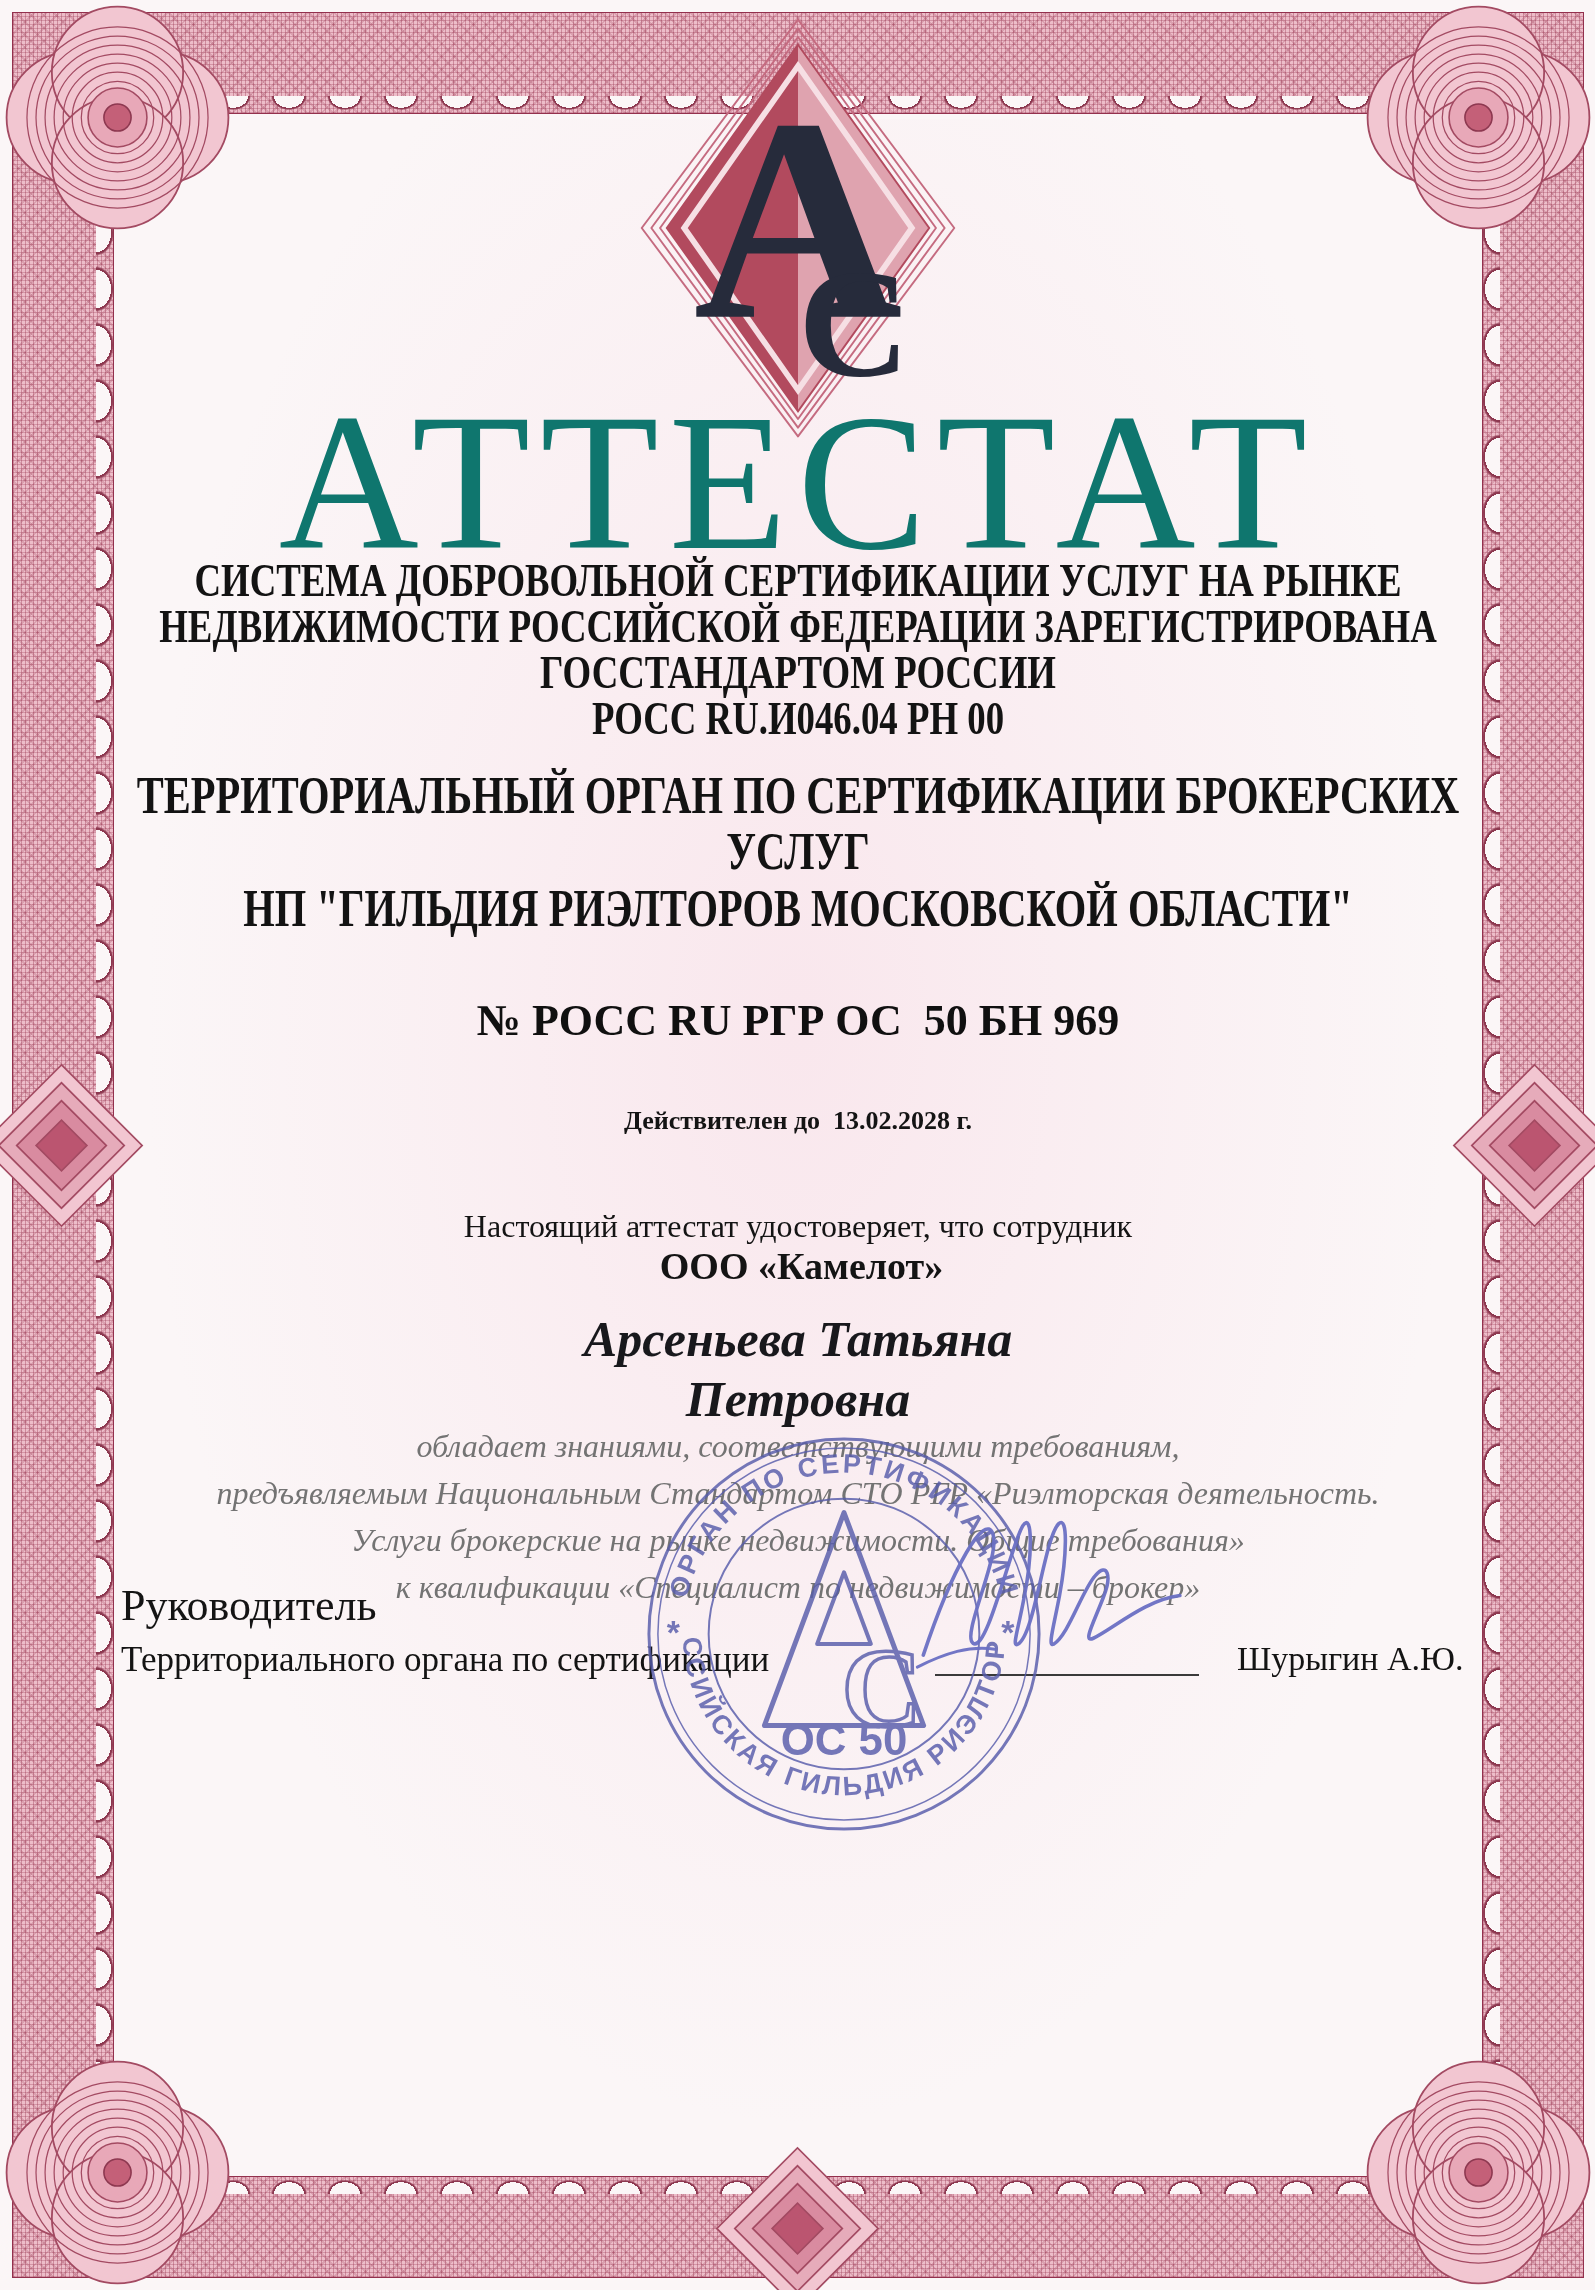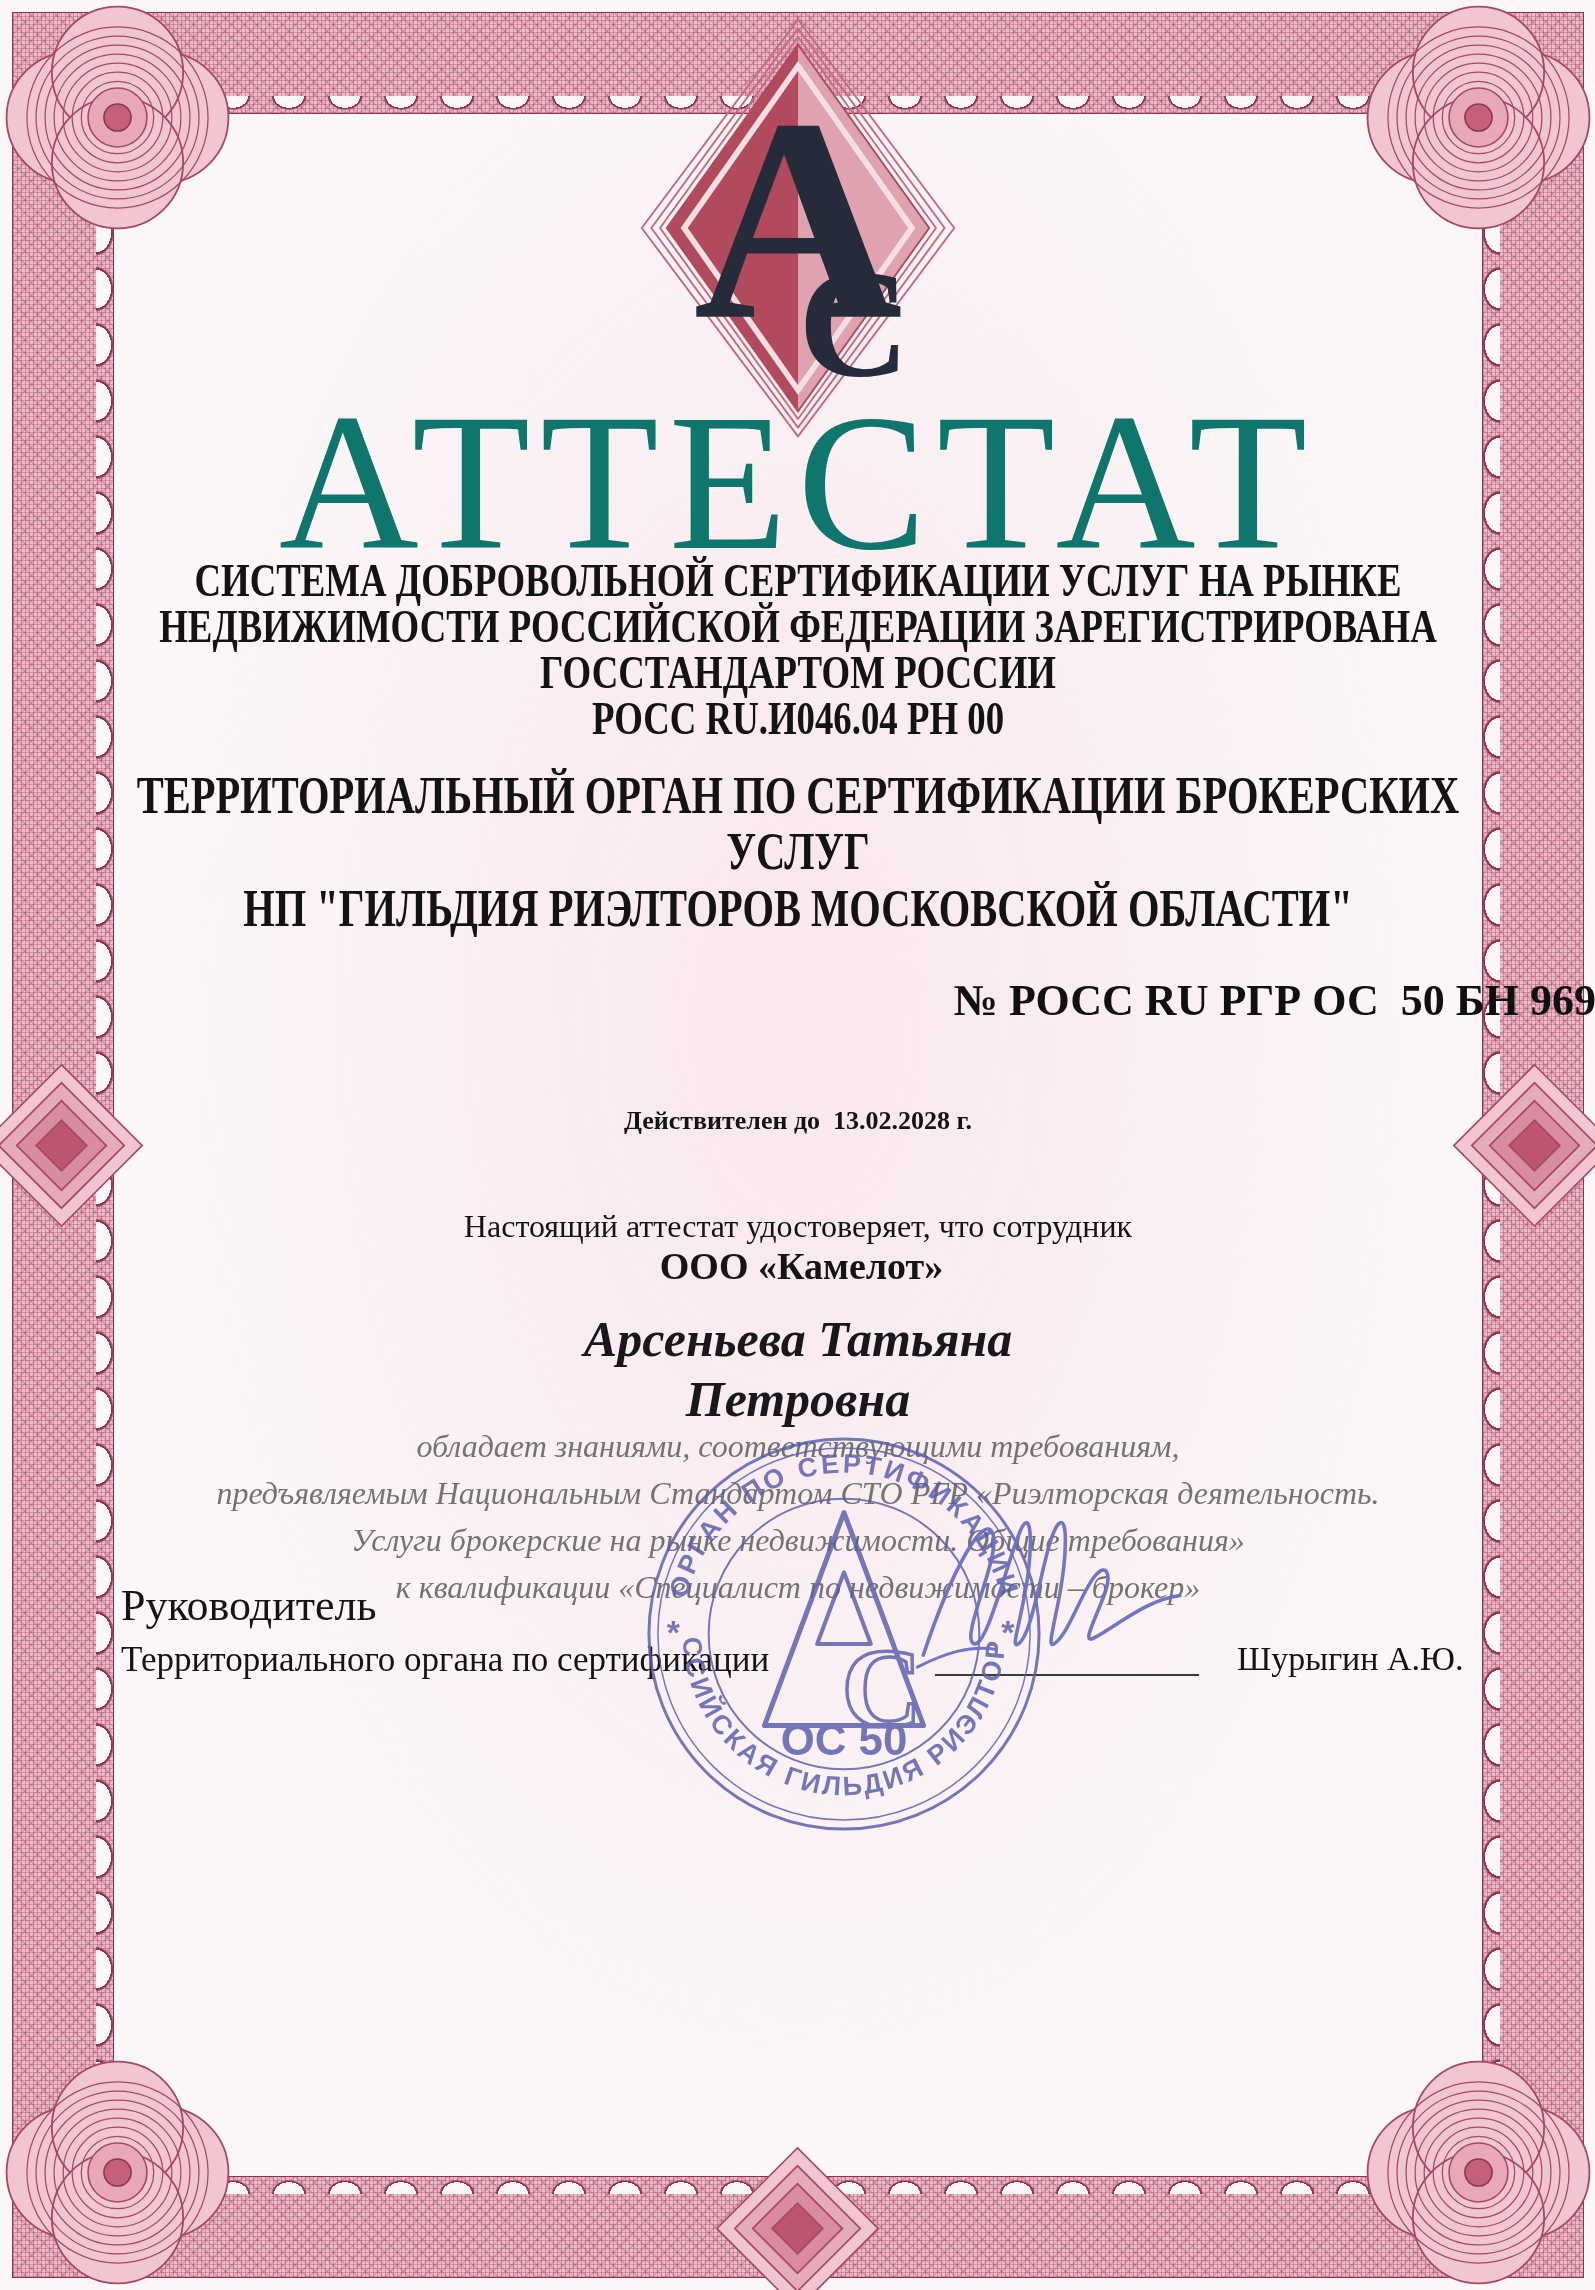--- a/index.html
+++ b/index.html
@@ -57,21 +57,21 @@
   
   .abs{position:absolute;}
   .ctr{left:0;right:0;text-align:center;}
   .condensed{transform:scale(0.92,1.18);transform-origin:50% 0;}
   .title{
     top:386px;font-size:194px;line-height:1;letter-spacing:10px;
     color:#0f766e;font-weight:normal;
   }
   .sys{top:557px;font-size:40px;line-height:39px;font-weight:bold;color:#131313;}
   .terr{top:768px;font-size:44px;line-height:48px;font-weight:bold;color:#131313;}
-  .certnum{top:975px;font-size:44px;font-weight:bold;color:#101010;text-align:right;}
+  .certnum{top:995px;font-size:44px;font-weight:bold;color:#101010;}
   .valid{top:1106px;font-size:26px;font-weight:bold;}
   .statement{top:1208px;font-size:32px;}
   .company{top:1244px;font-size:38px;font-weight:bold;padding-left:7px;}
   .holder{top:1309px;font-size:50px;line-height:60px;font-weight:bold;font-style:italic;color:#18181c;}
   .qual{top:1423px;font-size:32px;line-height:47px;font-style:italic;color:#737373;}
   .role1{left:121px;top:1580px;font-size:44px;}
   .role2{left:121px;top:1640px;font-size:35px;}
   .signer-name{left:1237px;top:1640px;font-size:34px;}
   .sig-rule{left:935px;top:1674px;width:264px;height:2px;background:#3a3a3a;}
   .stamp-wrap{left:635px;top:1425px;width:418px;height:418px;opacity:0.82;}

